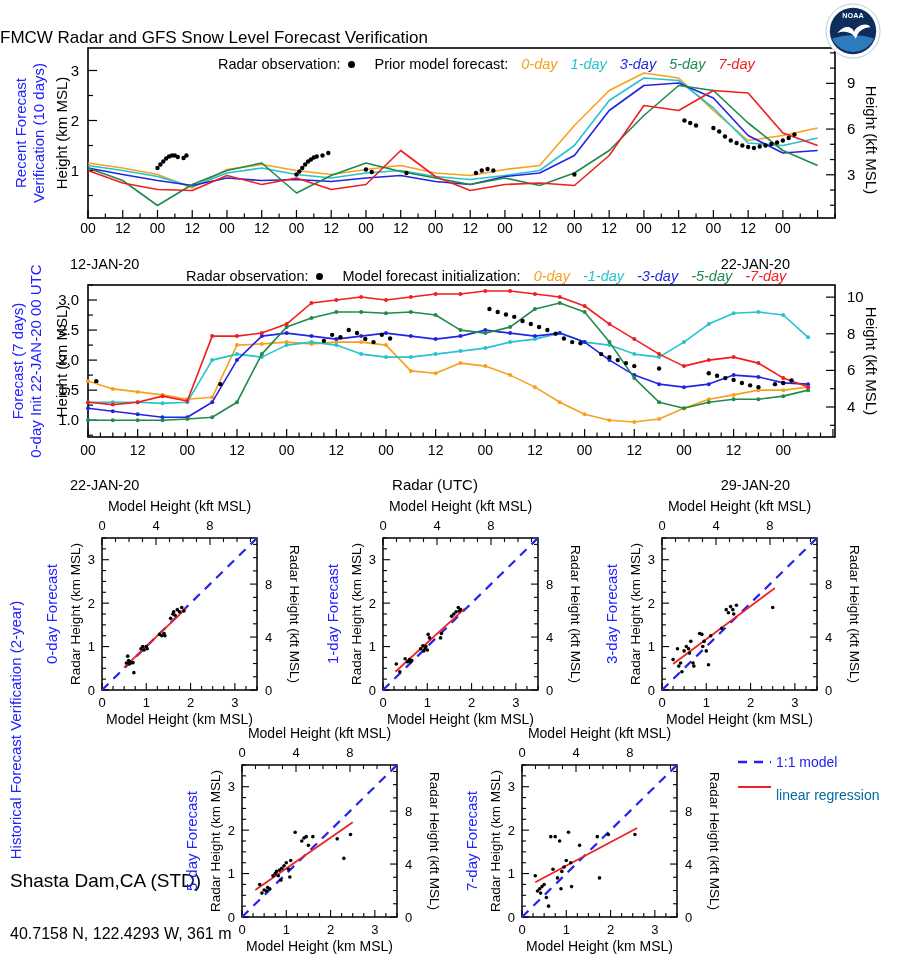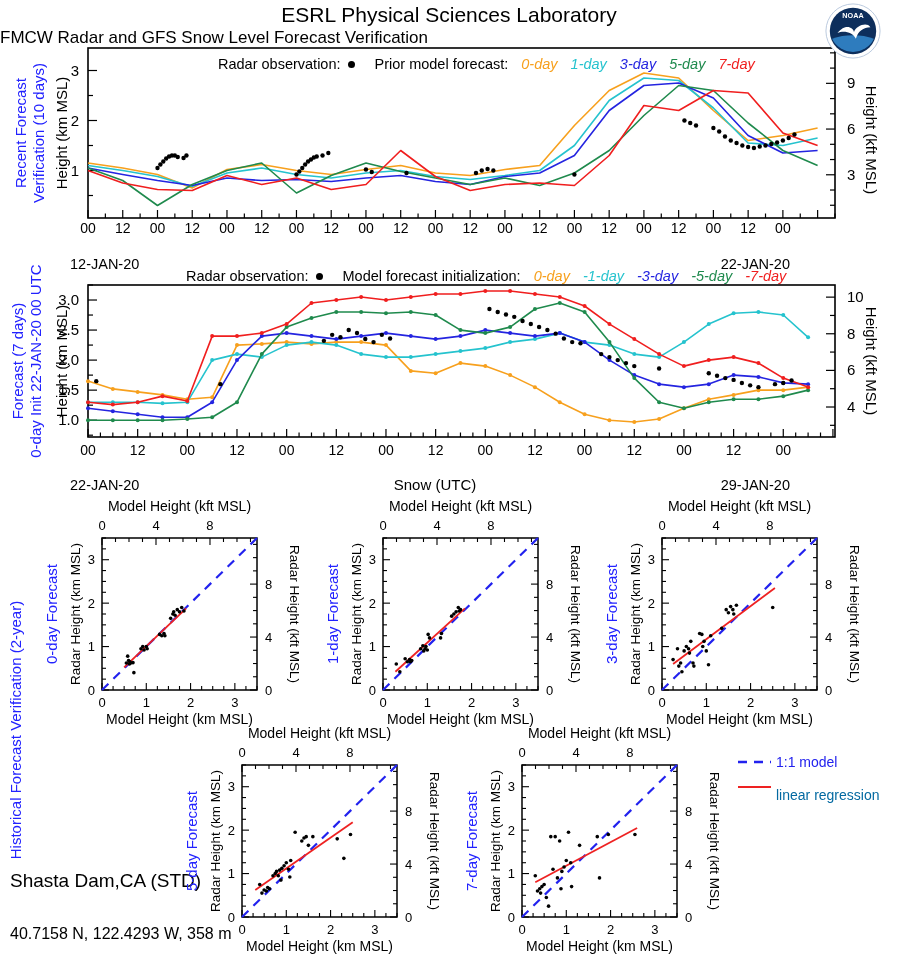--- a/index.html
+++ b/index.html
@@ -951,21 +951,20 @@
       <circle cx="571.6" cy="886.6" r="1.8" fill="#000000"></circle>
       <circle cx="579.5714285714286" cy="845.3428571428572" r="1.8" fill="#000000"></circle>
       <circle cx="597.2857142857143" cy="836.6571428571428" r="1.8" fill="#000000"></circle>
       <circle cx="599.5" cy="877.9142857142857" r="1.8" fill="#000000"></circle>
       <circle cx="608.3571428571429" cy="834.4857142857143" r="1.8" fill="#000000"></circle>
       <circle cx="634.9285714285714" cy="834.4857142857143" r="1.8" fill="#000000"></circle>
       <line x1="738" y1="762" x2="771" y2="762" stroke="#2222EE" stroke-width="2.4" stroke-dasharray="9 7"></line>
       <line x1="738" y1="787" x2="771" y2="787" stroke="#EE2222" stroke-width="2"></line>
     </svg>
 
-  <div class="title">ESRL Physical Sciences Laboratory</div>
   <div class="subtitle">FMCW Radar and GFS Snow Level Forecast Verification</div>
 
   <svg class="noaa" width="58" height="58" viewBox="0 0 60 60">
     <circle cx="30" cy="30" r="28" fill="#ffffff" stroke="#b9c8dd" stroke-width="1"></circle>
     <circle cx="30" cy="30" r="24" fill="#0D2E5C"></circle>
     <path d="M 8.4,38 A 23.9,23.9 0 0 0 51.6,38 A 40,22 0 0 0 8.4,38 Z" fill="#2E7CBE"></path>
     <path d="M14,32 C22,22 30,26 31,31 C33,25 44,20 48,26 C41,26 35,30 33,38 C30,31 20,29 14,32 Z" fill="#ffffff"></path>
     <text x="30" y="17" text-anchor="middle" font-size="7.5" font-weight="bold" fill="#ffffff">NOAA</text>
   </svg>
 
@@ -981,33 +980,33 @@
     <span>Radar observation:</span><span class="dot"></span><span>Prior model forecast:</span><span id="legend-ts1-entries"><span class="ent" style="color: rgb(247, 160, 29);">0-day</span><span class="ent" style="color: rgb(37, 195, 206);">1-day</span><span class="ent" style="color: rgb(36, 36, 224);">3-day</span><span class="ent" style="color: rgb(31, 138, 77);">5-day</span><span class="ent" style="color: rgb(240, 30, 30);">7-day</span></span>
   </div>
 
   <div class="vlabel blue" style="left:-173px;top:343px;">
     <div>Forecast (7 days)</div>
     <div>0-day Init 22-JAN-20 00 UTC</div>
   </div>
   <div class="vlabel" style="left:-138px;top:352px;">Height (km MSL)</div>
   <div class="vlabel vlabel-r" style="left:671px;top:352px;">Height (kft MSL)</div>
   <div class="datelab" style="left:70px;top:461px;">22-JAN-20</div>
-  <div class="datelab" style="left:335px;width:200px;text-align:center;top:460px;font-size:15px;">Snow (UTC)</div>
+  <div class="datelab" style="left:335px;width:200px;text-align:center;top:460px;font-size:15px;">Radar (UTC)</div>
   <div class="datelab" style="left:690px;width:100px;text-align:right;top:461px;">29-JAN-20</div>
   <div class="legendrow" id="legend-ts2" style="left:186px;top:268px;">
     <span>Radar observation:</span><span class="dot"></span><span>Model forecast initialization:</span><span id="legend-ts2-entries"><span class="ent" style="color: rgb(247, 160, 29);">0-day</span><span class="ent" style="color: rgb(37, 195, 206);">-1-day</span><span class="ent" style="color: rgb(36, 36, 224);">-3-day</span><span class="ent" style="color: rgb(31, 138, 77);">-5-day</span><span class="ent" style="color: rgb(240, 30, 30);">-7-day</span></span>
   </div>
 
   <div class="vlabel blue" style="left:-184px;top:721px;">Historical Forecast Verification (2-year)</div>
 
   <div class="sclegend" style="left:776px;top:754px;color:#2222EE;">1:1 model</div>
   <div class="sclegend" style="left:776px;top:779px;color:#0369a1;margin-top:8px;">linear regression</div>
 
   <div class="station">Shasta Dam,CA (STD)</div>
-  <div class="coords">40.7158 N, 122.4293 W, 358 m</div>
+  <div class="coords">40.7158 N, 122.4293 W, 361 m</div>
 
 <div class="vlabel" style="left: -148px; top: 605px; color: rgb(34, 34, 255);">0-day Forecast</div>
     <div class="vlabel" style="left: -124px; top: 605px; font-size: 13.5px;">Radar Height (km MSL)</div>
     <div class="vlabel vlabel-r" style="left: 94px; top: 605px; font-size: 13.5px;">Radar Height (kft MSL)</div>
     <div class="axlab" style="left: 79.5px; top: 498px;">Model Height (kft MSL)</div>
     <div class="axlab" style="left: 79.5px; top: 711px;">Model Height (km MSL)</div>
     <div class="vlabel" style="left: 133px; top: 605px; color: rgb(34, 34, 255);">1-day Forecast</div>
     <div class="vlabel" style="left: 157px; top: 605px; font-size: 13.5px;">Radar Height (km MSL)</div>
     <div class="vlabel vlabel-r" style="left: 375px; top: 605px; font-size: 13.5px;">Radar Height (kft MSL)</div>
     <div class="axlab" style="left: 360.5px; top: 498px;">Model Height (kft MSL)</div>

